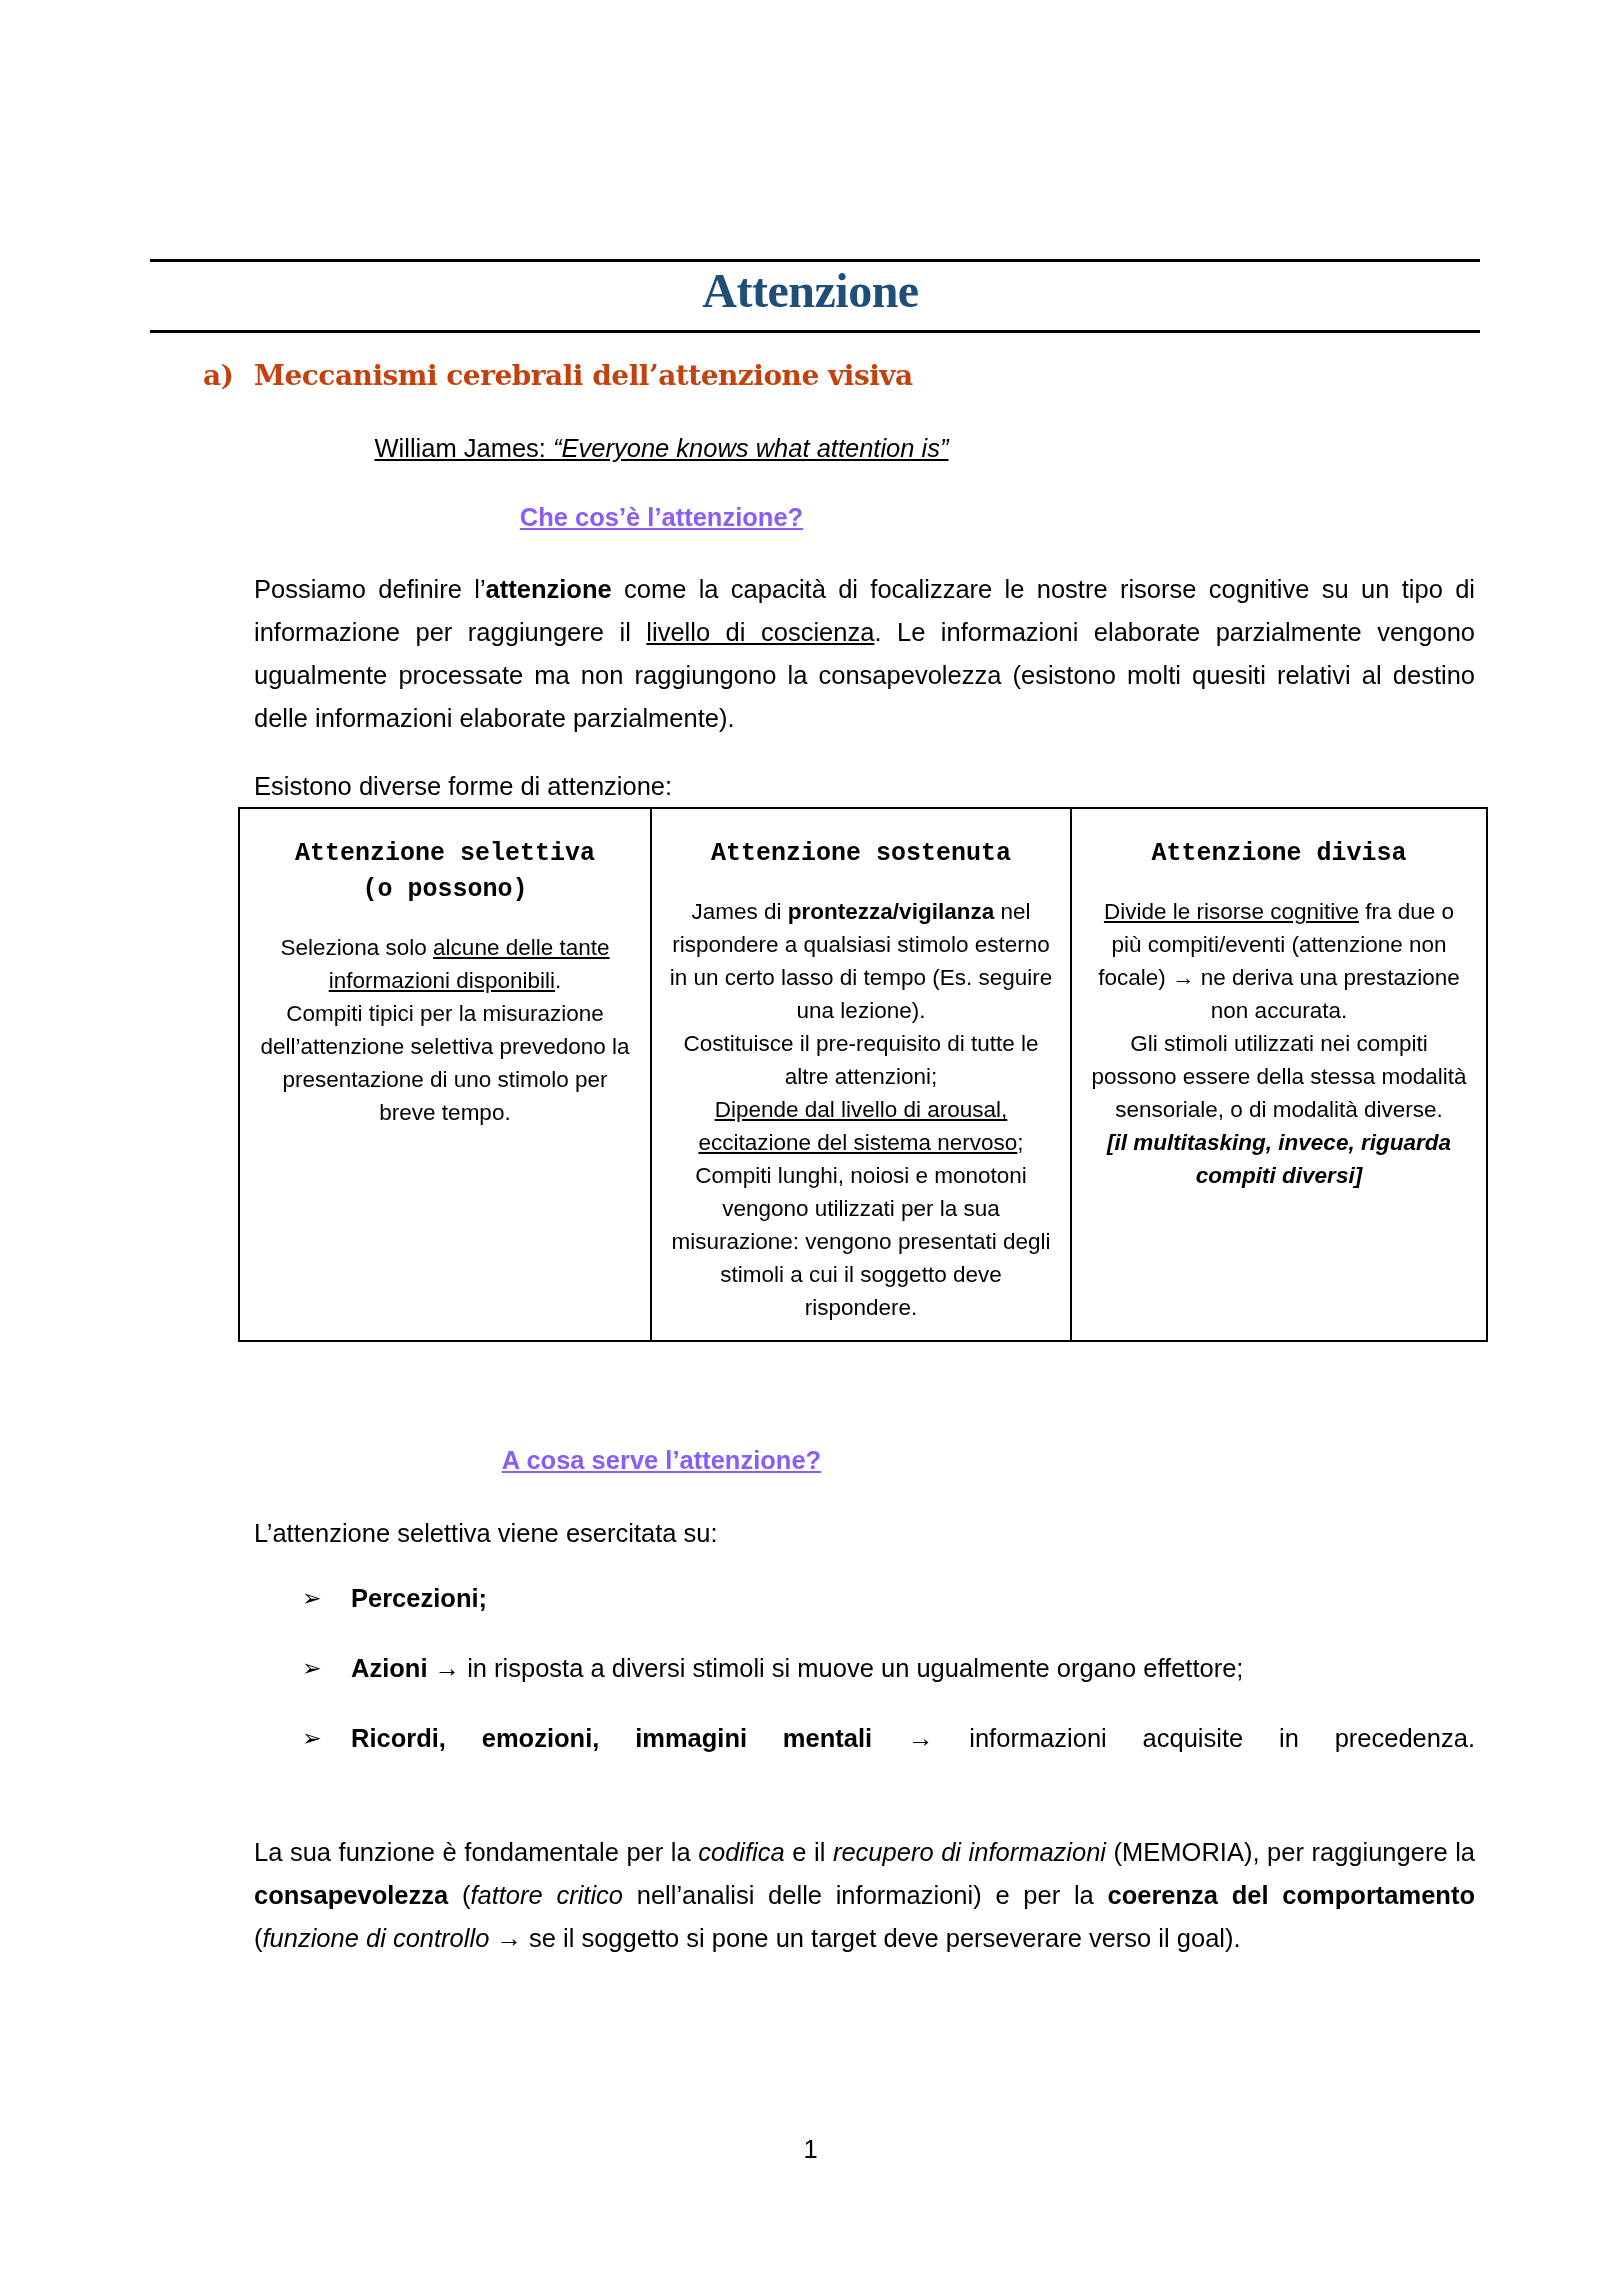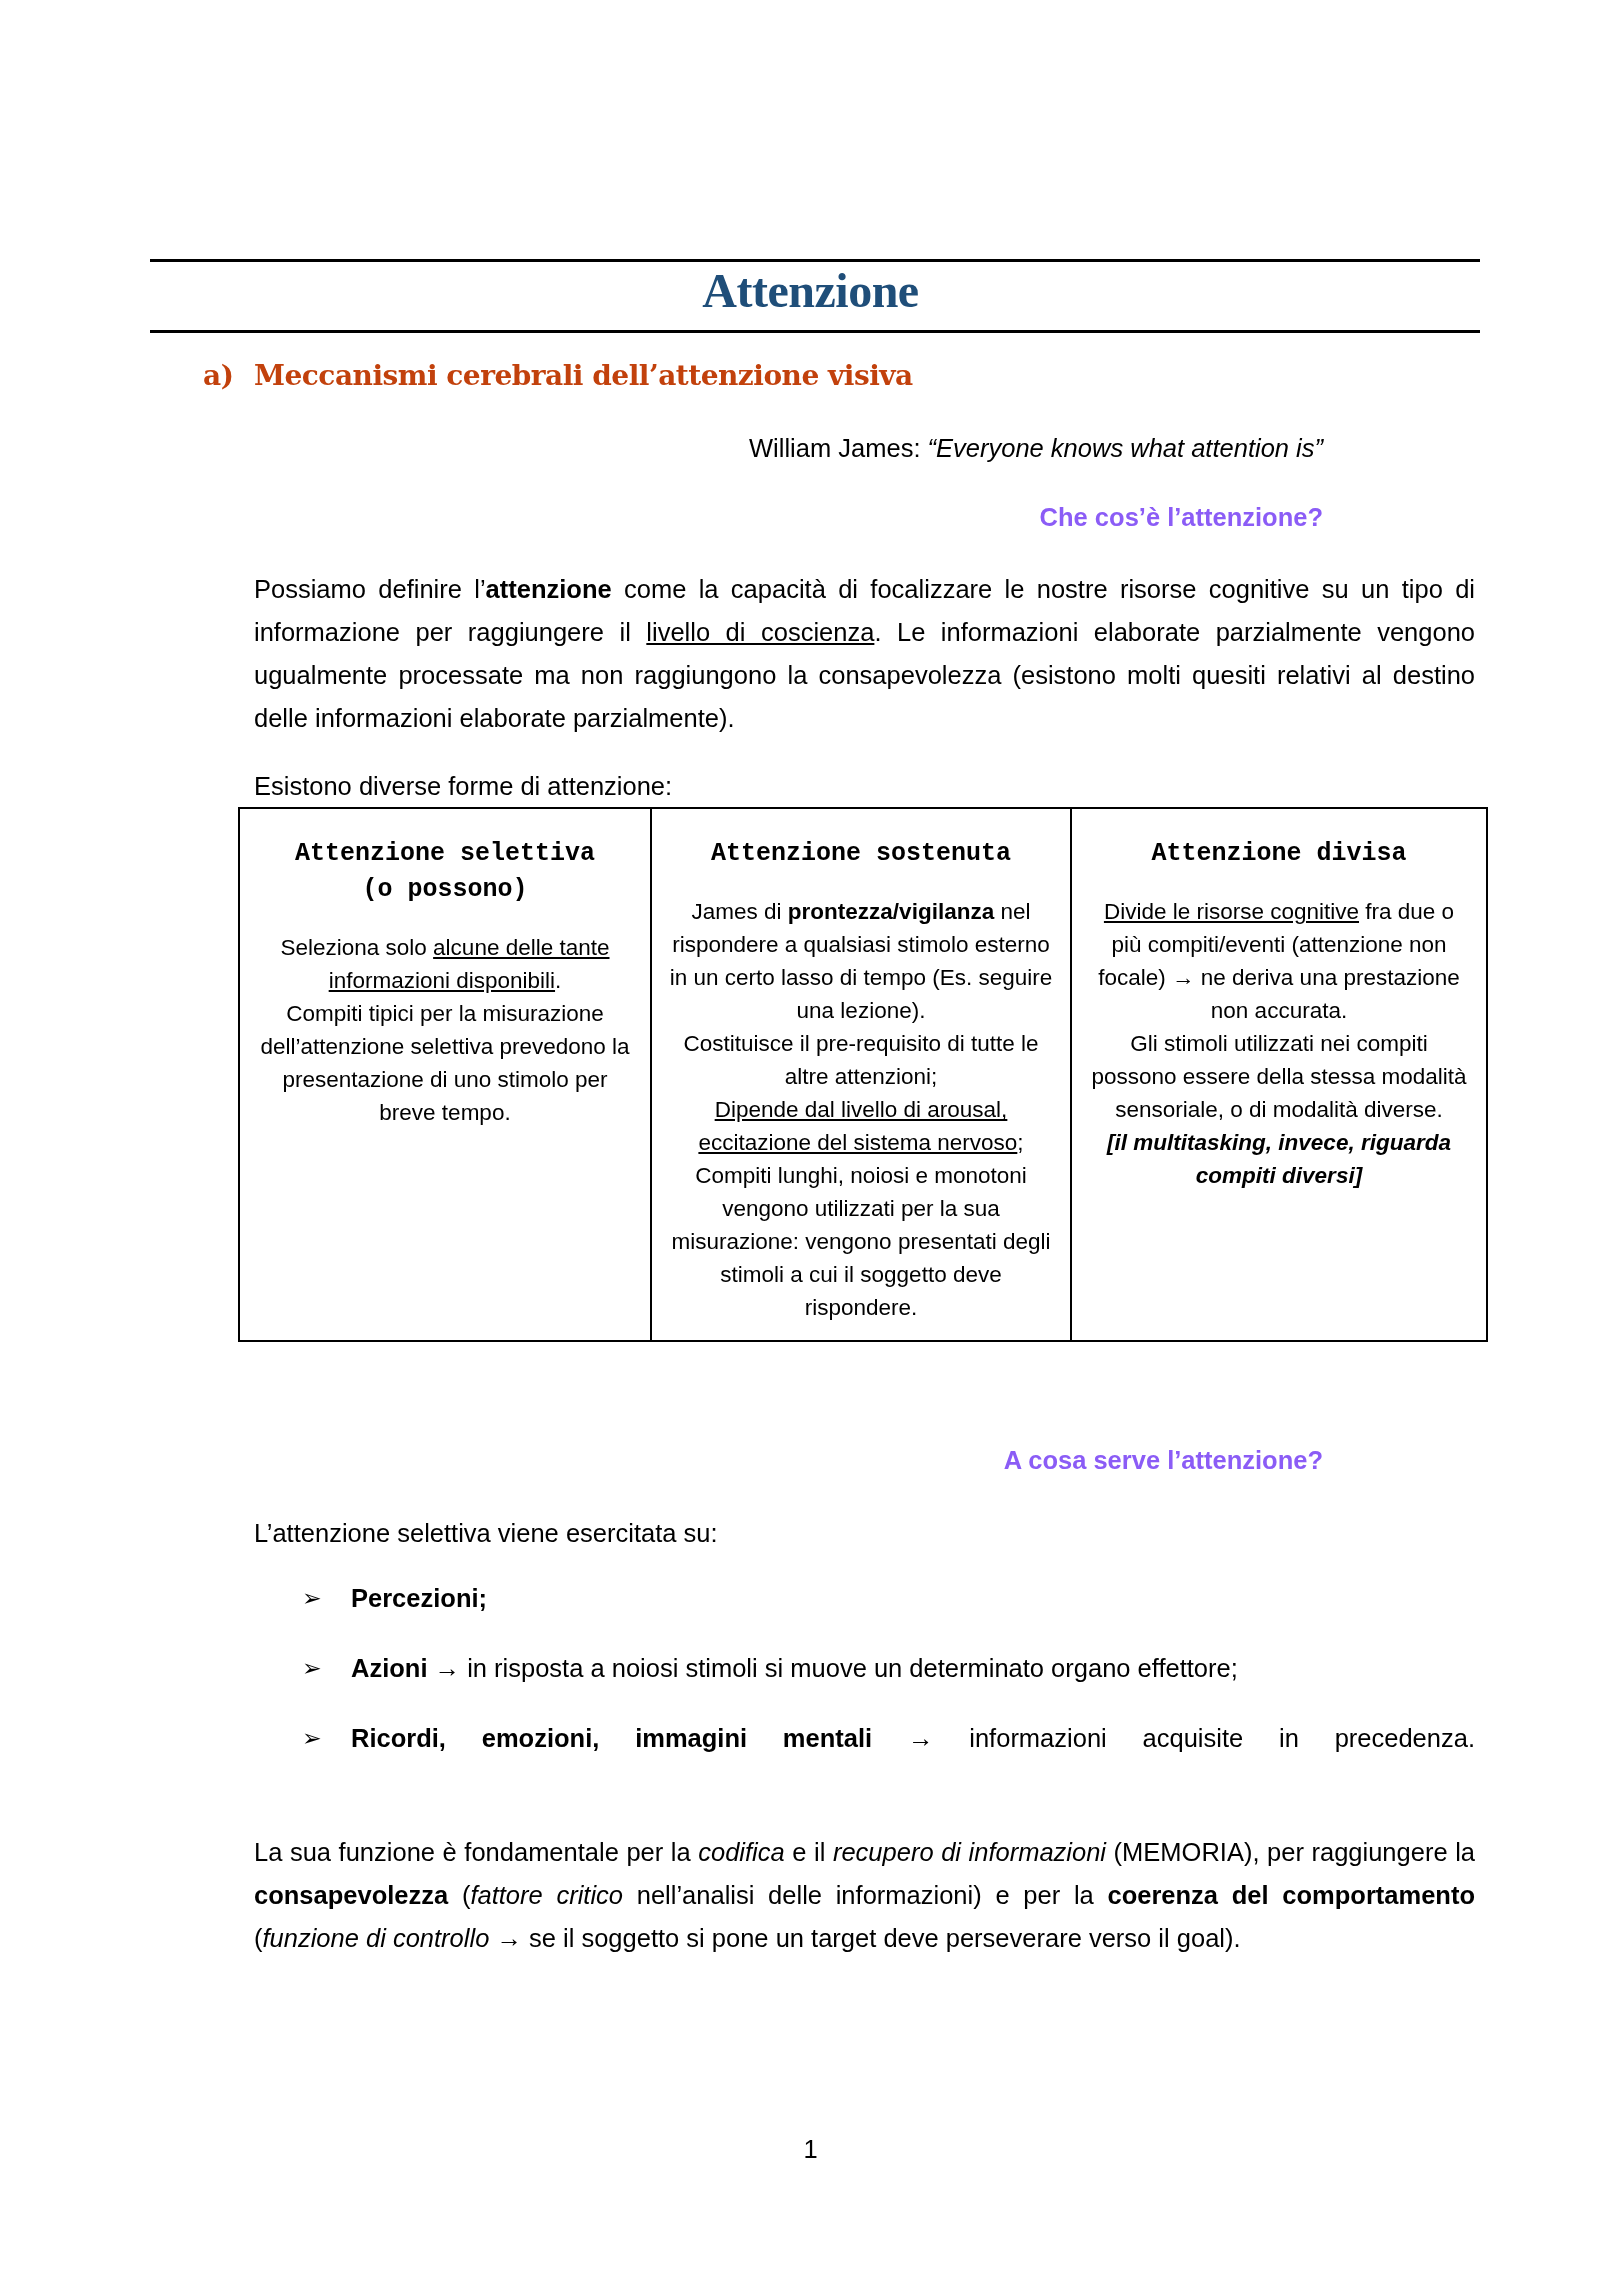--- a/index.html
+++ b/index.html
@@ -12,21 +12,21 @@
       position: absolute; left: 0; width: 1621px; top: 263px; text-align: center;
       font-family: "Liberation Serif", serif; font-weight: bold; font-size: 48px;
       color: #1f4e79; letter-spacing: -0.5px;
     }
     #section-heading {
       position: absolute; left: 203px; top: 359px;
       font-family: "DejaVu Serif", serif; font-weight: bold; font-size: 28px; color: #c2410c;
       letter-spacing: -0.5px;
     }
     #section-heading .marker { display: inline-block; width: 51px; }
-    .center { position: absolute; left: 0; width: 1323px; text-align: right; }
+    .center { position: absolute; left: 0; width: 1323px; text-align: center; text-decoration: underline; }
     .quote { top: 434px; font-size: 25.5px; }
     .red { color: #8b5cf6; font-weight: bold; font-size: 25.5px; }
     .para {
       position: absolute; left: 254px; width: 1221px; font-size: 25.5px; line-height: 43px;
       text-align: justify; text-align-last: left;
     }
     .u { text-decoration: underline; }
     b { font-weight: bold; }
     table.forms {
       position: absolute; left: 238px; top: 807px; width: 1247px; height: 535px;
@@ -97,21 +97,21 @@
 <div class="center red" style="top:1446px;">A cosa serve l’attenzione?</div>
 
 <div class="para" style="top:1512px;">L’attenzione selettiva viene esercitata su:</div>
 
 <div class="bullet-row" style="top:1584px; height:39px;">
   <span class="glyph">➢</span>
   <span class="txt"><b>Percezioni;</b><span></span></span>
 </div>
 <div class="bullet-row" style="top:1654px; height:39px;">
   <span class="glyph">➢</span>
-  <span class="txt"><b>Azioni</b><span> → in risposta a noiosi stimoli si muove un determinato organo effettore;</span></span>
+  <span class="txt"><b>Azioni</b><span> → in risposta a diversi stimoli si muove un ugualmente organo effettore;</span></span>
 </div>
 <div class="bullet-row" style="top:1724px; height:39px;">
   <span class="glyph">➢</span>
   <span class="txt justify-line"><b>Ricordi, emozioni, immagini mentali</b><span> → informazioni acquisite in precedenza.</span></span>
 </div>
 
 <div class="para" style="top:1831px;"><span>La sua funzione è fondamentale per la </span><i>codifica</i><span> e il </span><i>recupero di informazioni</i><span> (MEMORIA), per raggiungere la </span><b>consapevolezza</b><span> (</span><i>fattore critico</i><span> nell’analisi delle informazioni) e per la </span><b>coerenza del comportamento</b><span> (</span><i>funzione di controllo</i><span> → se il soggetto si pone un target deve perseverare verso il goal).</span></div>
 
 <div id="page-number">1</div>
 

